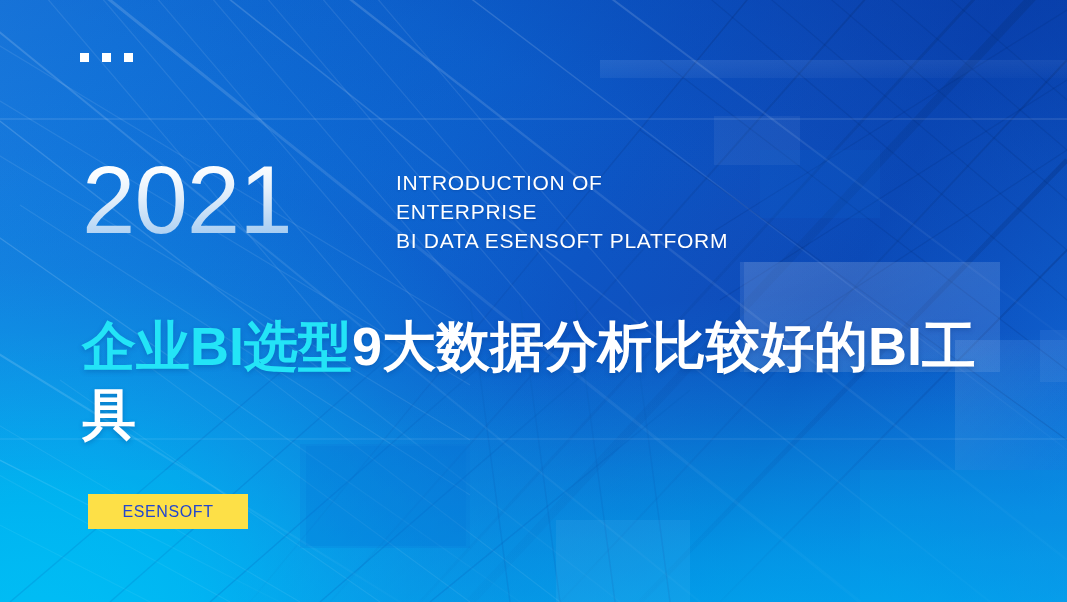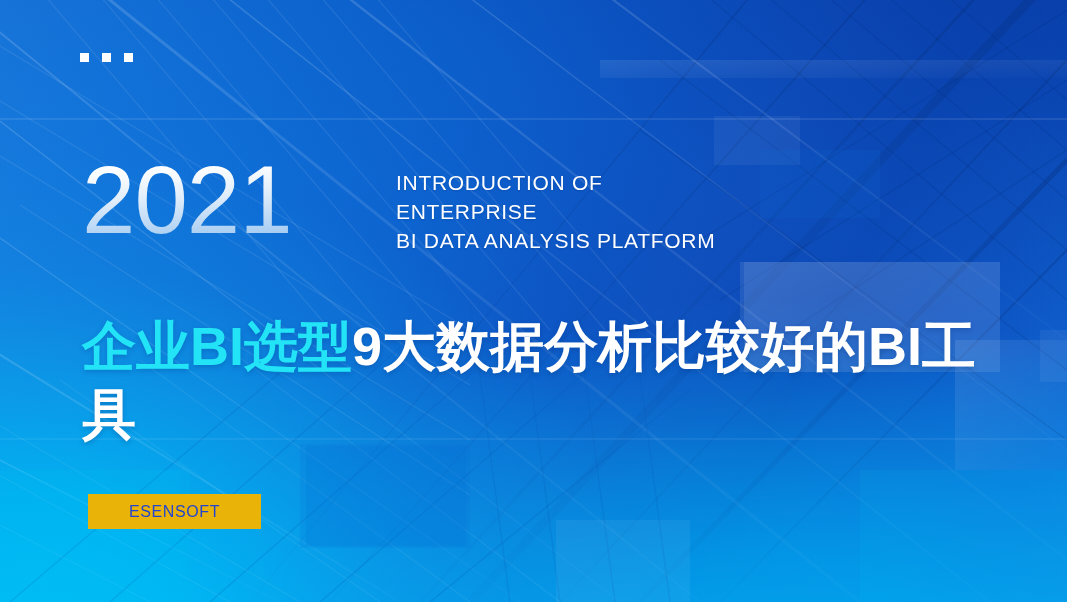--- a/index.html
+++ b/index.html
@@ -166,23 +166,23 @@
   }
   .headline .hl-accent {
     color: #23E4F7;
     text-shadow: 0 2px 5px rgba(0,60,140,0.30);
   }
 
   .brand-btn {
     position: absolute;
     left: 88px;
     top: 494px;
-    width: 173px;
+    width: 160px;
     height: 35px;
-    background: #eab308;
+    background: #fde047;
     display: flex;
     align-items: center;
     justify-content: center;
   }
   .brand-btn span {
     color: #2346CE;
     font-size: 16px;
     font-weight: 400;
     letter-spacing: 0.6px;
   }
@@ -321,21 +321,21 @@
   <div class="dots">
     <i></i>
     <i></i>
     <i></i>
   </div>
 
   <div class="year">2021</div>
 
   <div class="eyebrow">INTRODUCTION OF
 ENTERPRISE
-BI DATA ANALYSIS PLATFORM</div>
+BI DATA ESENSOFT PLATFORM</div>
 
   <h1 class="headline"><span class="hl-accent">企业BI选型</span><span>9大数据分析比较好的BI工具</span></h1>
 
   <div class="brand-btn">
     <span>ESENSOFT</span>
   </div>
 
 </div>
 
 </body></html>

